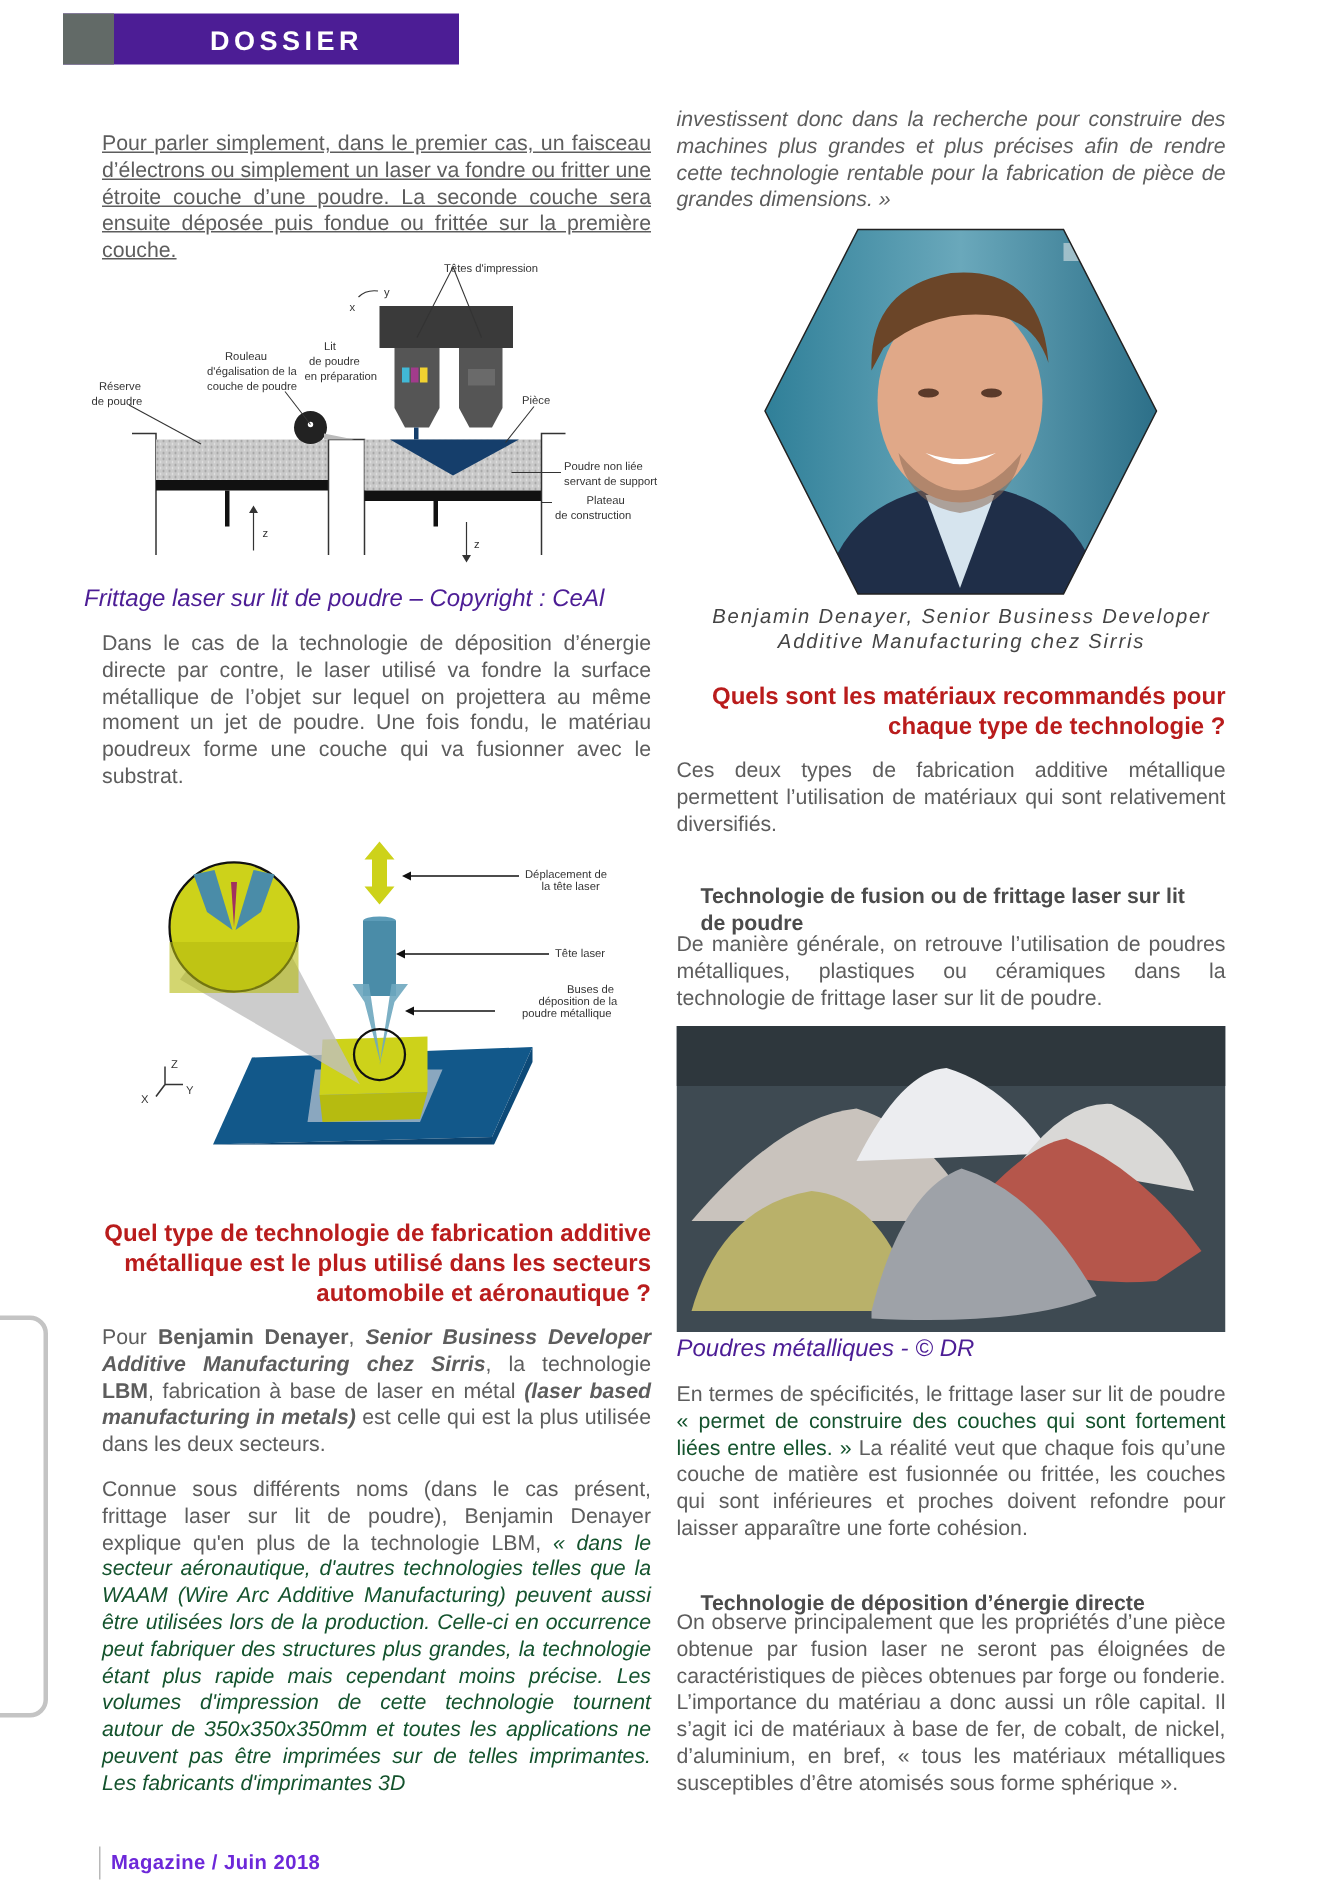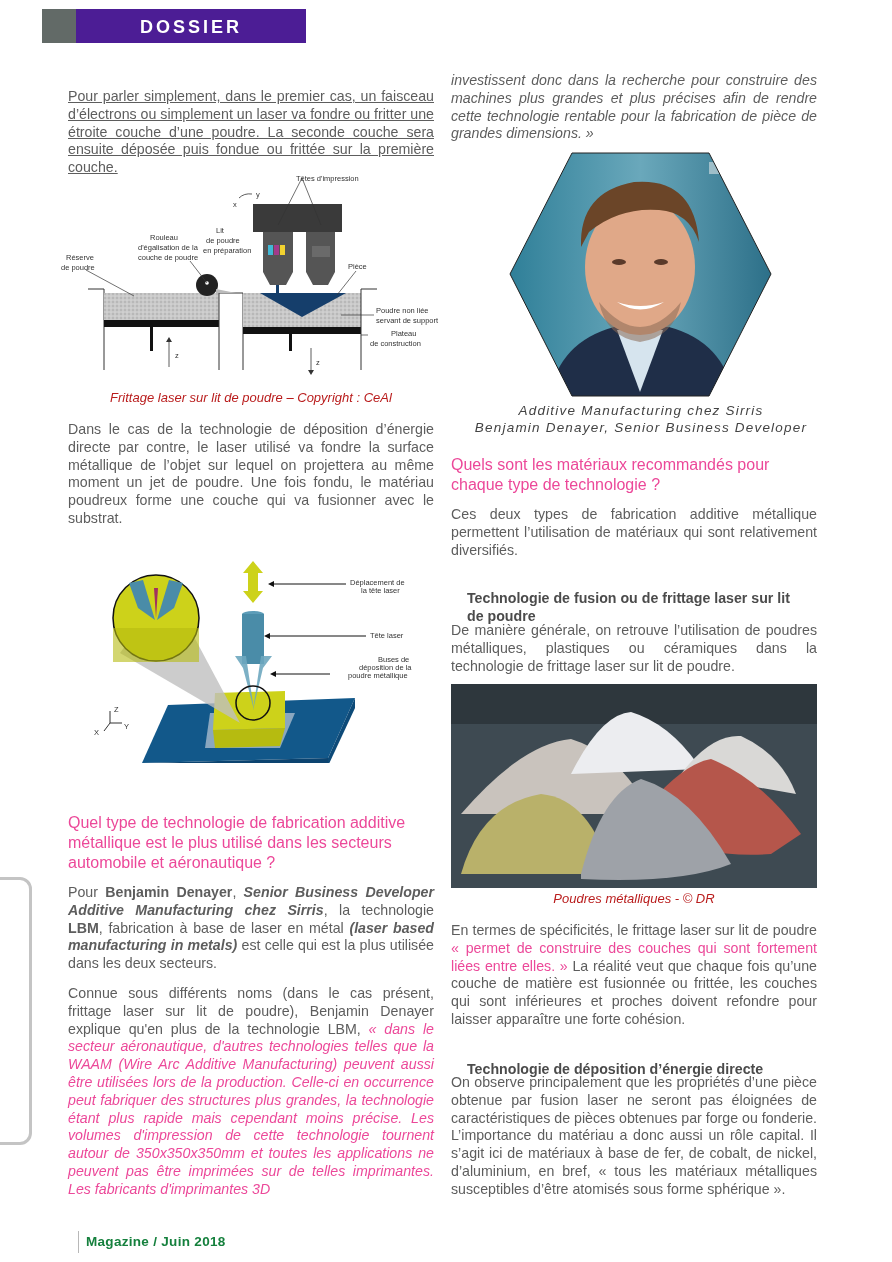--- a/index.html
+++ b/index.html
@@ -6,29 +6,29 @@
   body { width: 892px; height: 1262px; position: relative; overflow: hidden;
          font-family: "Liberation Sans", sans-serif; color: #5d5d5d; }
   .banner { position: absolute; left: 42px; top: 9px; width: 264px; height: 34px; background: #4c1d95; }
   .banner .accent { position: absolute; left: 0; top: 0; width: 34px; height: 34px; background: #626a67; }
   .banner .title { position: absolute; left: 34px; right: 0; top: 0; height: 34px; line-height: 36px;
                    text-align: center; color: #ffffff; font-weight: bold; font-size: 18px; letter-spacing: 3px; }
   .col { position: absolute; }
   .col-left { left: 68px; width: 366px; }
   .col-right { left: 451px; width: 366px; }
   p.body { margin: 0; font-size: 14.2px; line-height: 17.8px; text-align: justify; color: #5d5d5d; }
-  .quote-blue { color: #ec4899; }
-  h2.q { margin: 0; font-size: 16px; line-height: 20px; font-weight: normal; color: #ec4899; }
+  .quote-blue { color: #14532d; }
+  h2.q { margin: 0; font-size: 16px; line-height: 20px; font-weight: bold; color: #b91c1c; text-align: right; }
   h3.sub { margin: 16px; font-size: 14.2px; line-height: 18px; font-weight: bold; color: #4b4b4b; }
-  .caption { font-style: italic; font-size: 13px; color: #b91c1c; text-align: center; }
+  .caption { font-style: italic; font-size: 16px; color: #4c1d95; text-align: left; }
   .caption-portrait { font-style: italic; font-size: 13.5px; color: #444; text-align: center; letter-spacing: 1.2px; line-height: 17px; }
   .left-frame { position: absolute; left: -14px; top: 877px; width: 40px; height: 262px;
                 border: 3px solid #c4c4c4; border-radius: 12px; }
   .footer { position: absolute; left: 66px; top: 1231px; height: 22px; border-left: 1px solid #b8b8b8;
-            padding-left: 7px; font-weight: bold; font-size: 13.5px; color: #15803d; line-height: 22px; letter-spacing: 0.3px; margin-left: 12px; }
+            padding-left: 7px; font-weight: bold; font-size: 13.5px; color: #6d28d9; line-height: 22px; letter-spacing: 0.3px; }
   svg text { font-family: "Liberation Sans", sans-serif; }
 </style>
 </head>
 <body>
 
 <div class="banner">
   <div class="accent"></div>
   <div class="title">DOSSIER</div>
 </div>
 
@@ -206,22 +206,22 @@
       <path d="M90 150 Q131 200 172 150 Q165 185 131 190 Q97 185 90 150 Z" fill="#8a6a55" opacity="0.55"></path>
       <path d="M108 150 Q131 165 155 150 Q131 158 108 150 Z" fill="#ffffff"></path>
       <ellipse cx="110" cy="110" rx="7" ry="3" fill="#5a3a2a"></ellipse>
       <ellipse cx="152" cy="110" rx="7" ry="3" fill="#5a3a2a"></ellipse>
     </g>
     <polygon points="63,1 200,1 262,122 200,244 63,244 1,122" fill="none" stroke="#222" stroke-width="1"></polygon>
   </svg>
 </div>
 
 <div class="col" style="left:446px; top:402px; width:390px;">
+  <div class="caption-portrait">Benjamin Denayer, Senior Business Developer</div>
   <div class="caption-portrait">Additive Manufacturing chez Sirris</div>
-  <div class="caption-portrait">Benjamin Denayer, Senior Business Developer</div>
 </div>
 
 <div class="col col-right" style="top:455px;">
   <h2 class="q">Quels sont les matériaux recommandés pour chaque type de technologie ?</h2>
 </div>
 
 <div class="col col-right" style="top:506px;">
   <p class="body">Ces deux types de fabrication additive métallique permettent l’utilisation de matériaux qui sont relati­vement diversifiés.</p>
 </div>
 

